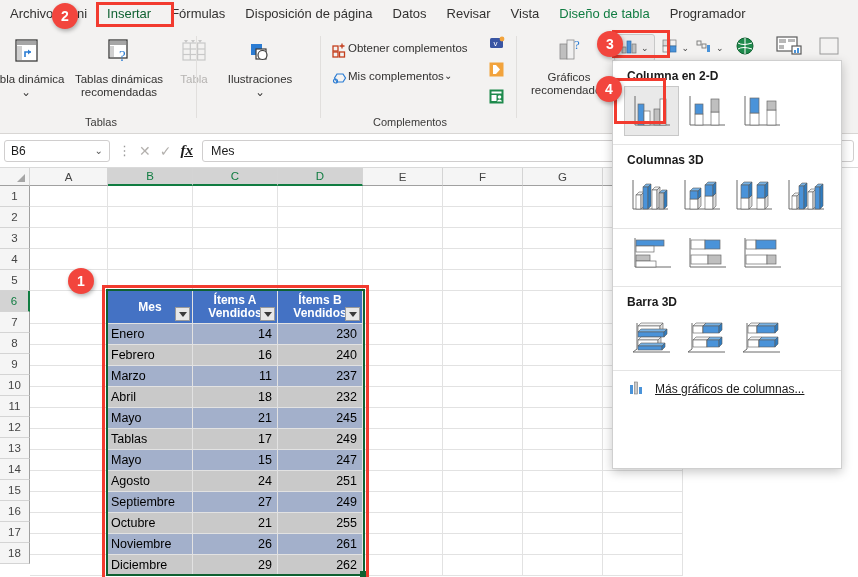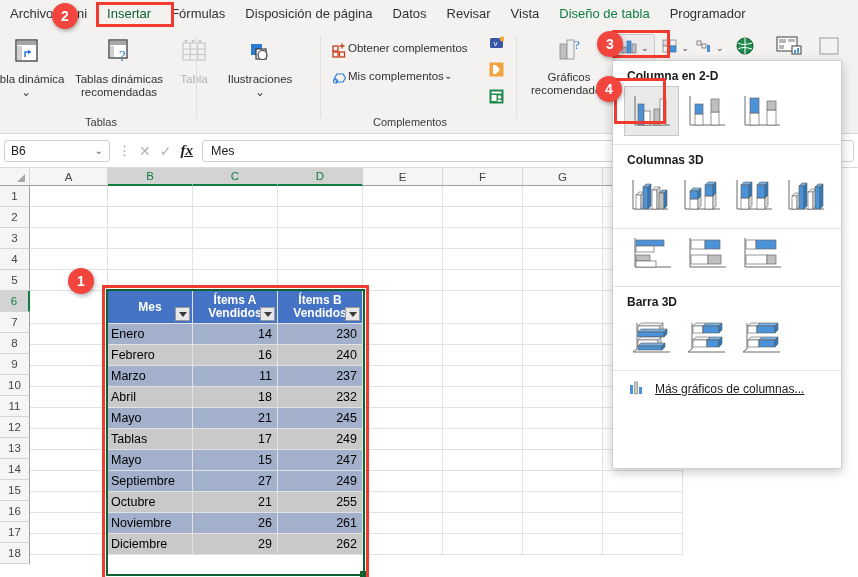--- a/index.html
+++ b/index.html
@@ -638,20 +638,36 @@
           <div class="cell band1 num" style="width: 85px;">
             <span>247</span>
           </div>
           <div class="cell" style="width: 80px;"></div>
           <div class="cell" style="width: 80px;"></div>
           <div class="cell" style="width: 80px;"></div>
           <div class="cell" style="width: 80px;"></div>
         </div>
         <div class="rowline">
           <div class="cell" style="width: 78px;"></div>
+          <div class="cell band2" style="width: 85px;">
+            <span>Agosto</span>
+          </div>
+          <div class="cell band2 num" style="width: 85px;">
+            <span>24</span>
+          </div>
+          <div class="cell band2 num" style="width: 85px;">
+            <span>251</span>
+          </div>
+          <div class="cell" style="width: 80px;"></div>
+          <div class="cell" style="width: 80px;"></div>
+          <div class="cell" style="width: 80px;"></div>
+          <div class="cell" style="width: 80px;"></div>
+        </div>
+        <div class="rowline">
+          <div class="cell" style="width: 78px;"></div>
           <div class="cell band1" style="width: 85px;">
             <span>Septiembre</span>
           </div>
           <div class="cell band1 num" style="width: 85px;">
             <span>27</span>
           </div>
           <div class="cell band1 num" style="width: 85px;">
             <span>249</span>
           </div>
           <div class="cell" style="width: 80px;"></div>

